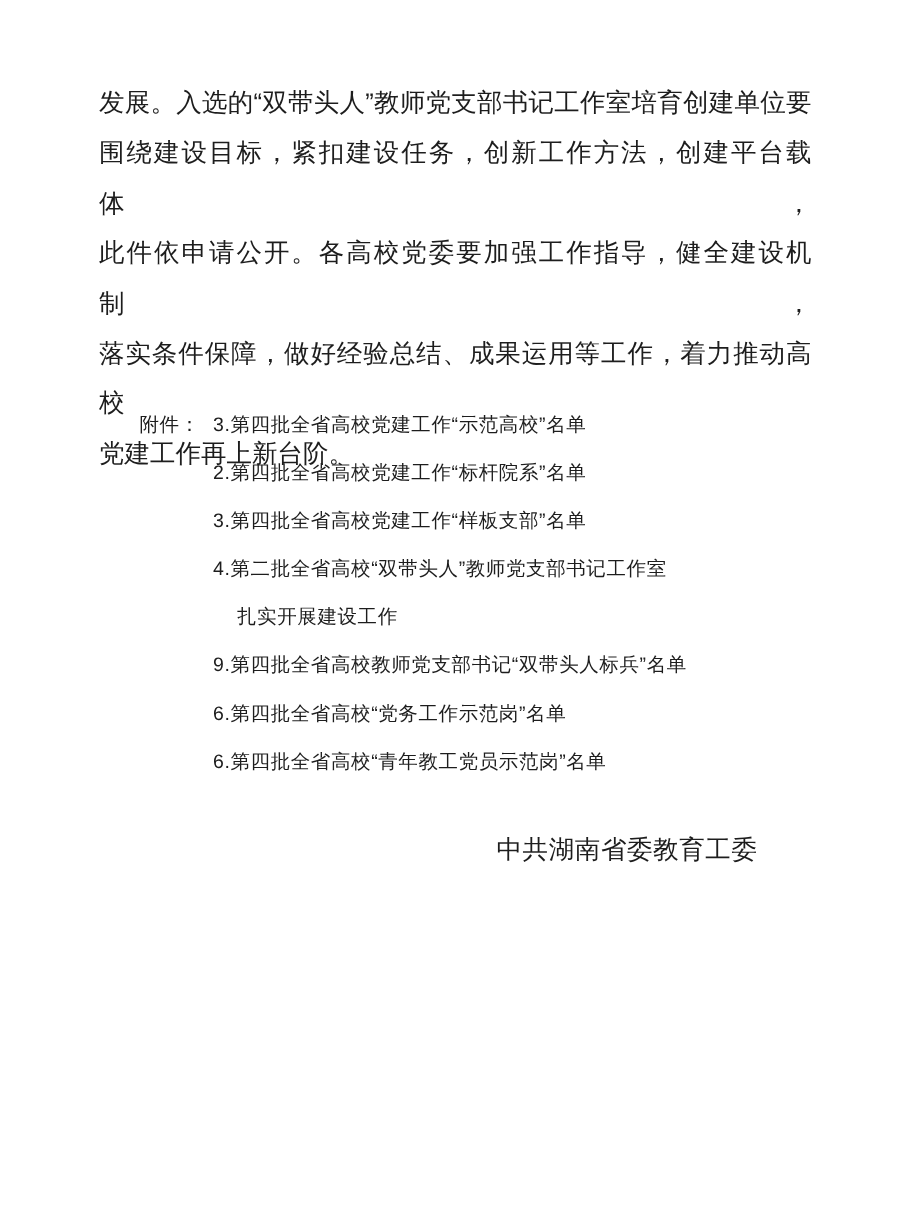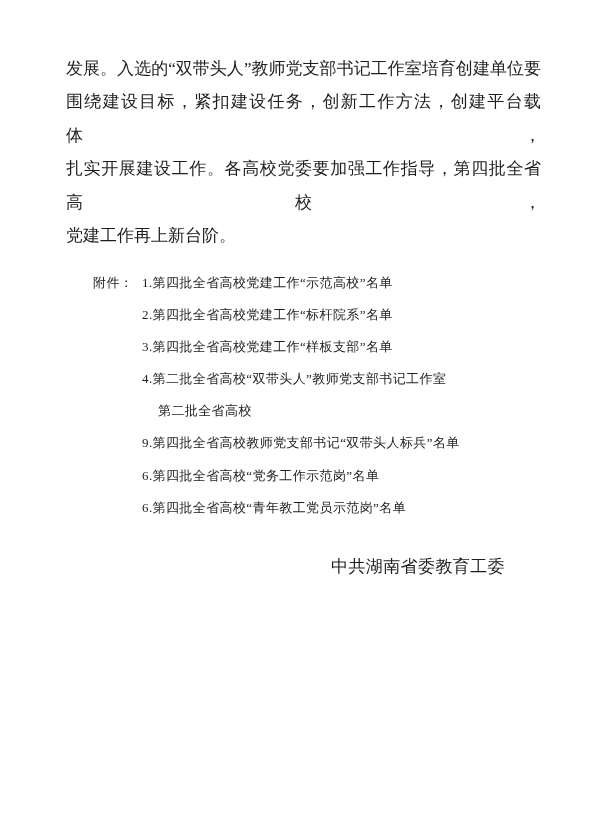--- a/index.html
+++ b/index.html
@@ -6,21 +6,21 @@
     margin: 0;
     padding: 0;
     background: #ffffff;
   }
   .page {
     position: relative;
     width: 600px;
     height: 576px;
     background: #ffffff;
     color: #1d1d1d;
-    font-family: Liberation Serif, serif;
+    font-family: Liberation Sans, sans-serif;
     overflow: hidden;
   }
   
   .body-text {
     position: absolute;
     left: 66px;
     top: 52px;
     width: 475px;
     font-size: 17px;
     line-height: 33.4px;
@@ -93,32 +93,33 @@
   }
 </style>
 </head>
 <body>
 
 <div class="page">
 
   <div class="body-text">
     <div class="para-line just">发展。入选的“双带头人”教师党支部书记工作室培育创建单位要</div>
     <div class="para-line just">围绕建设目标，紧扣建设任务，创新工作方法，创建平台载体，</div>
-    <div class="para-line just">扎实开展建设工作。各高校党委要加强工作指导，第四批全省高校，</div>
+    <div class="para-line just">此件依申请公开。各高校党委要加强工作指导，健全建设机制，</div>
+    <div class="para-line just">落实条件保障，做好经验总结、成果运用等工作，着力推动高校</div>
     <div class="para-line">党建工作再上新台阶。</div>
   </div>
 
   <div class="attachments">
     <div class="att-label">附件：</div>
     <div class="att-items">
-      <div class="att-line">1.第四批全省高校党建工作“示范高校”名单</div>
+      <div class="att-line">3.第四批全省高校党建工作“示范高校”名单</div>
       <div class="att-line">2.第四批全省高校党建工作“标杆院系”名单</div>
       <div class="att-line">3.第四批全省高校党建工作“样板支部”名单</div>
       <div class="att-line">4.第二批全省高校“双带头人”教师党支部书记工作室</div>
-      <div class="att-line cont">第二批全省高校</div>
+      <div class="att-line cont">扎实开展建设工作</div>
       <div class="att-line">9.第四批全省高校教师党支部书记“双带头人标兵”名单</div>
       <div class="att-line">6.第四批全省高校“党务工作示范岗”名单</div>
       <div class="att-line">6.第四批全省高校“青年教工党员示范岗”名单</div>
     </div>
   </div>
 
   <div class="signature">
     <div class="sig-org">中共湖南省委教育工委</div>
   </div>
 

